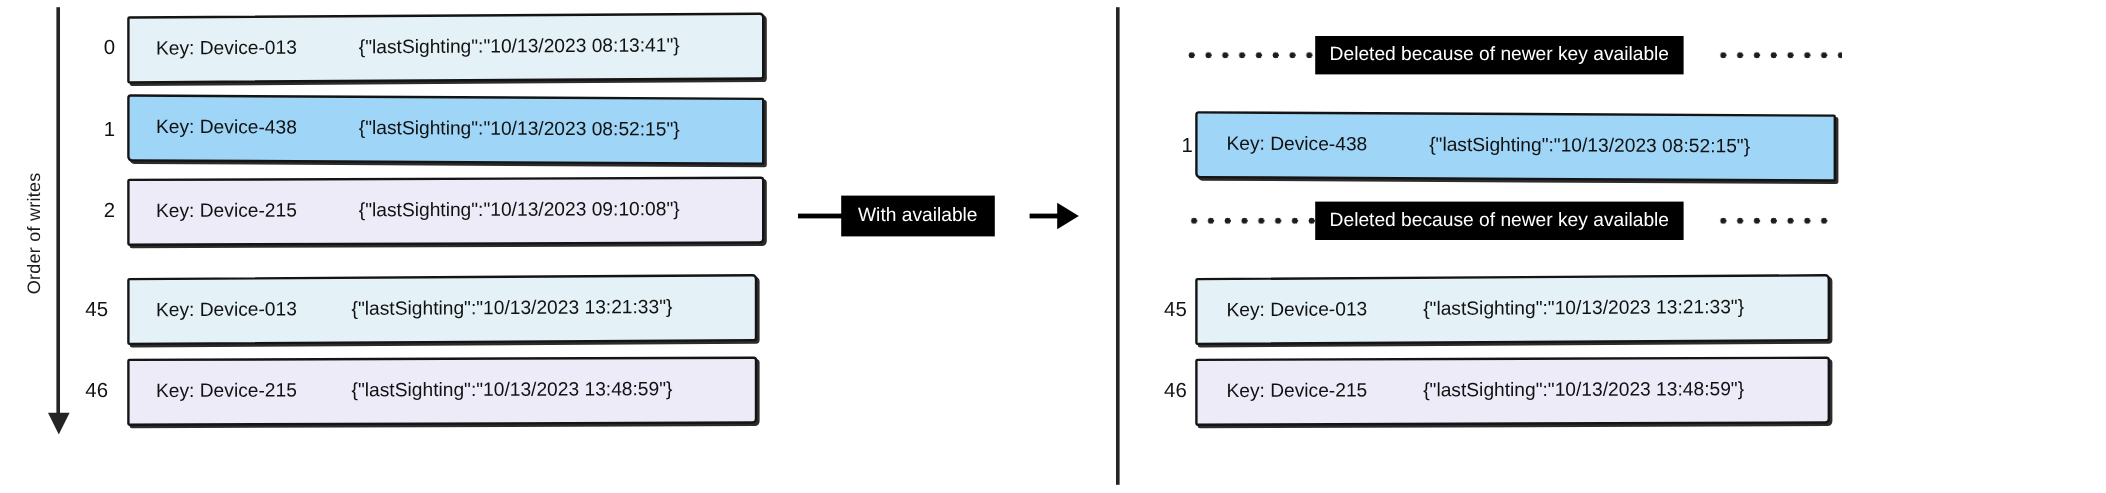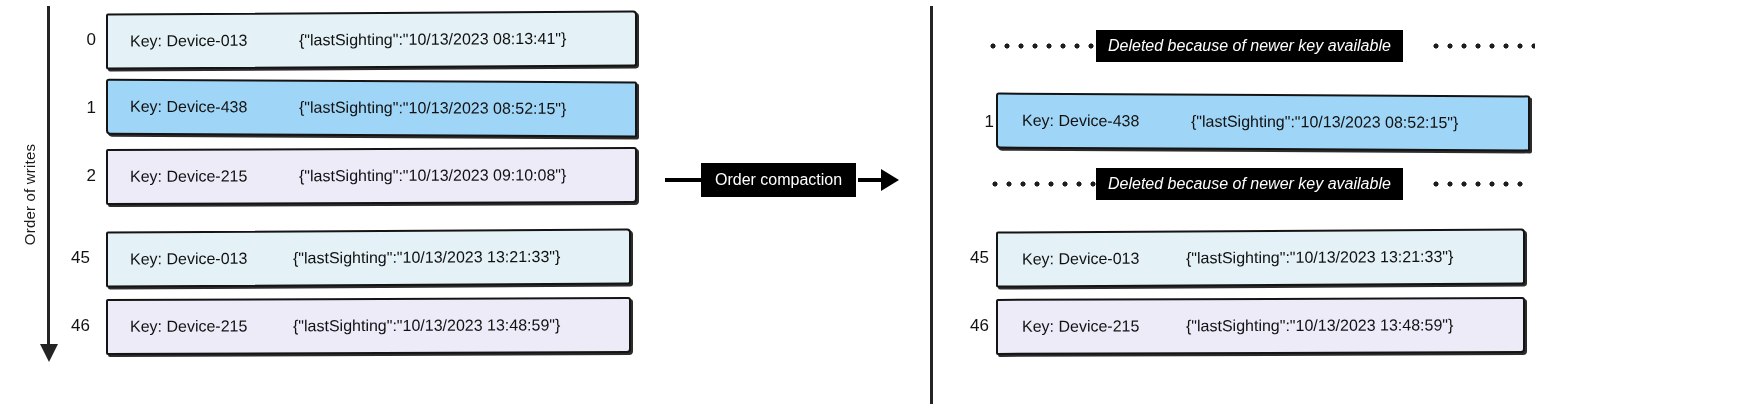--- a/index.html
+++ b/index.html
@@ -97,21 +97,20 @@
   }
 
   .fill-lightblue { background: #e4f2f7; }
   .fill-blue      { background: #9fd5f6; }
   .fill-lavender  { background: #eeebf9; }
 
   
   .deleted {
     position: absolute;
     height: 20px;
-    font-style: italic;
   }
   .deleted .tag {
     position: absolute;
     top: 0;
     height: 32px;
     background: #000000;
     color: #ffffff;
     font-size: 16px;
     line-height: 32px;
     padding: 0 12px;
@@ -224,21 +223,21 @@
       <div class="card skew-c fill-lavender" style="left:50px; width:525px;">
         <div class="key" style="left:22px;">Key: Device-215</div>
         <div class="val" style="left:185px;">{"lastSighting":"10/13/2023 13:48:59"}</div>
       </div>
     </div>
 
   </div>
 
   <div id="compaction">
     <div class="stem"></div>
-    <div class="tag">Order compaction</div>
+    <div class="tag">With available</div>
     <div class="stem2"></div>
     <div class="head"></div>
   </div>
 
   <div class="vrule" id="rule-right"></div>
 
   <div id="after-column">
 
     <div class="deleted" style="left:990px; top:30px; width:545px;">
       <div class="dots" style="left:0px; width:110px;"></div>

